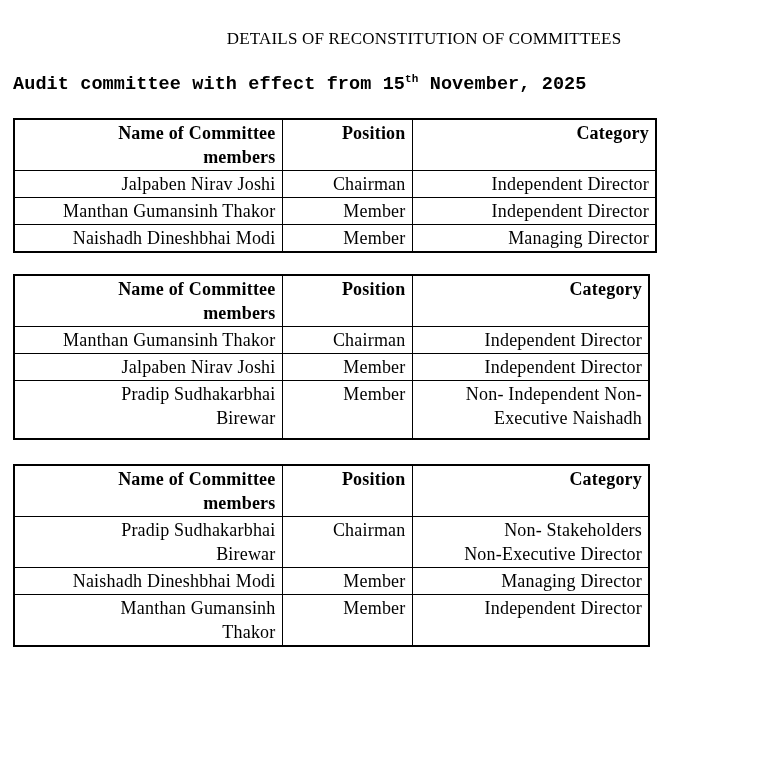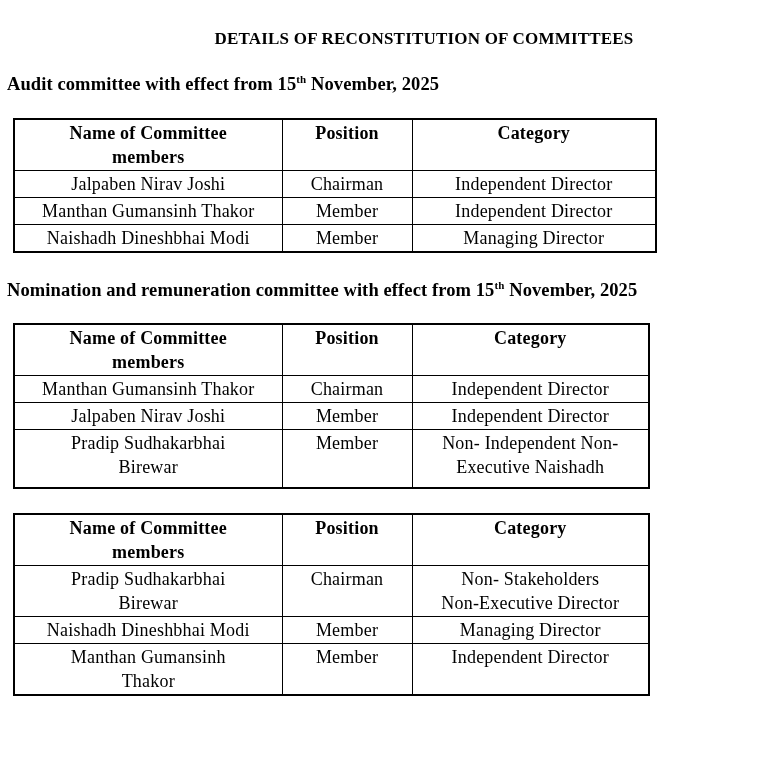--- a/index.html
+++ b/index.html
@@ -14,30 +14,31 @@
   .page {
     position: relative;
     width: 757px;
     height: 770px;
   }
   .doc-title {
     margin: 28px 0 0 104px;
     width: 640px;
     text-align: center;
     font-size: 17px;
-    font-weight: bold;
+    font-weight: normal;
     letter-spacing: 0.2px;
     line-height: 21px;
   }
   .section-heading {
-    margin-left: 7px;
+    margin-left: 13px;
     font-size: 18.5px;
     font-weight: bold;
     letter-spacing: 0.1px;
     line-height: 23px;
+    font-family: Liberation Mono, monospace;
   }
   .section-heading sup {
     font-size: 11px;
     vertical-align: super;
     line-height: 0;
   }
   .h1 { margin-top: 24px; }
   .h2 { margin-top: 26px; }
   .h3 { margin-top: 31px; }
   table.committee {
@@ -48,21 +49,21 @@
   }
   table.committee.t1 { width: 642px; margin-top: 22px; }
   table.committee.t2 { width: 635px; margin-top: 21px; }
   table.committee.t3 { width: 635px; margin-top: 24px; }
   table.committee th, table.committee td {
     border: 1.5px solid #000;
     padding: 1px 6px 1px 6px;
     font-size: 18px;
     line-height: 24px;
     letter-spacing: 0.2px;
-    text-align: center;
+    text-align: right;
     vertical-align: top;
     white-space: pre-line;
     overflow: hidden;
     margin-top: 40px;
   }
   table.committee th {
     font-weight: bold;
   }
   td.pad-bottom, tr.tall-row td { padding-bottom: 8px; }
 </style>
@@ -103,23 +104,20 @@
         <td>Independent Director</td>
       </tr>
       <tr>
         <td>Naishadh Dineshbhai Modi</td>
         <td>Member</td>
         <td>Managing Director</td>
       </tr>
     </tbody>
   </table>
 
-  <div class="section-heading h2">
-    <span>Nomination and remuneration committee with effect from 15</span><sup>th</sup><span> November, 2025</span>
-  </div>
 
   <table class="committee t2">
     <colgroup>
         <col style="width:268px">
         <col style="width:130px">
         <col style="width:237px">
       </colgroup>
     <thead>
       <tr>
         <th>Name of Committee

